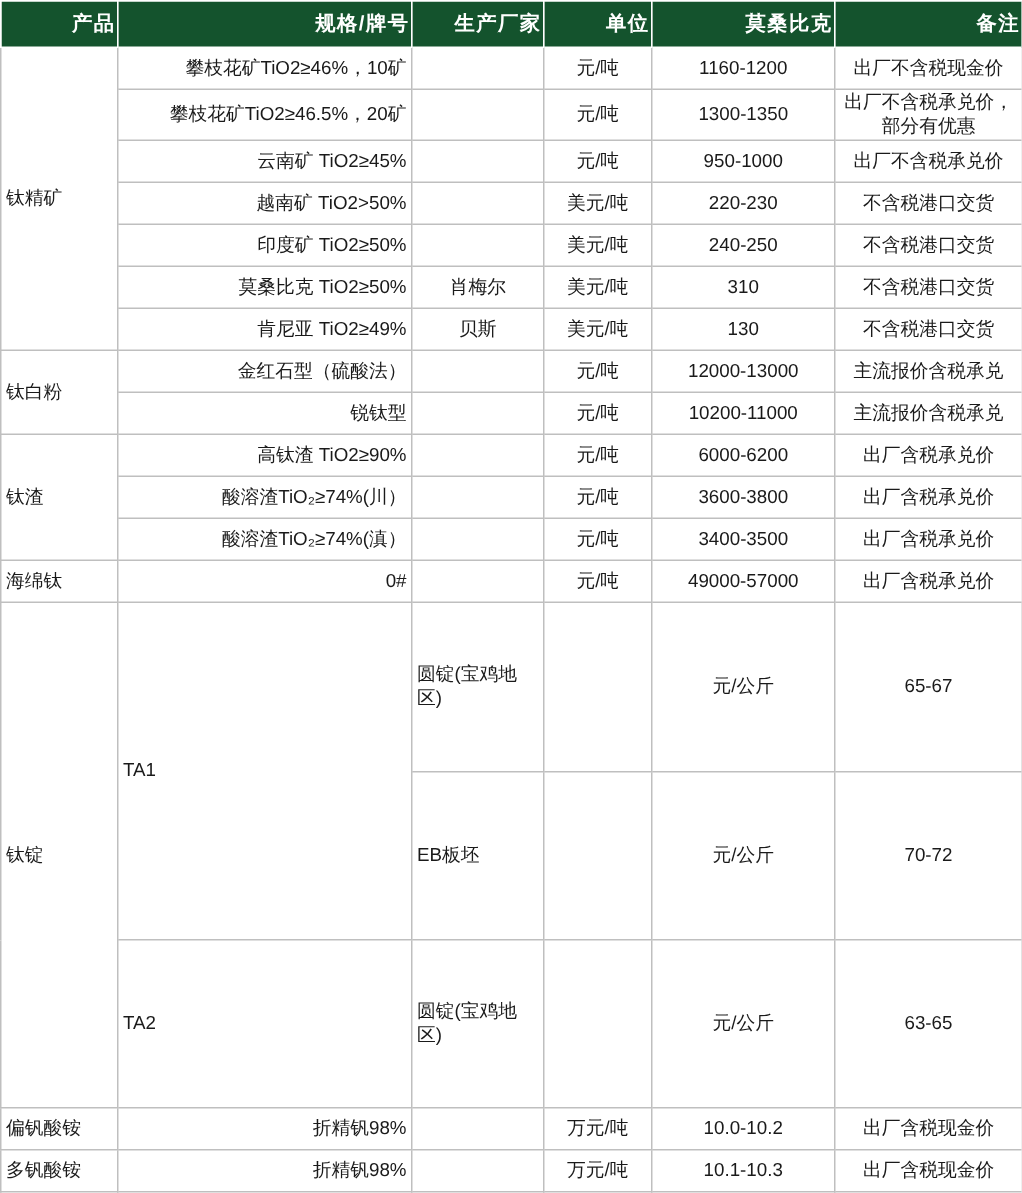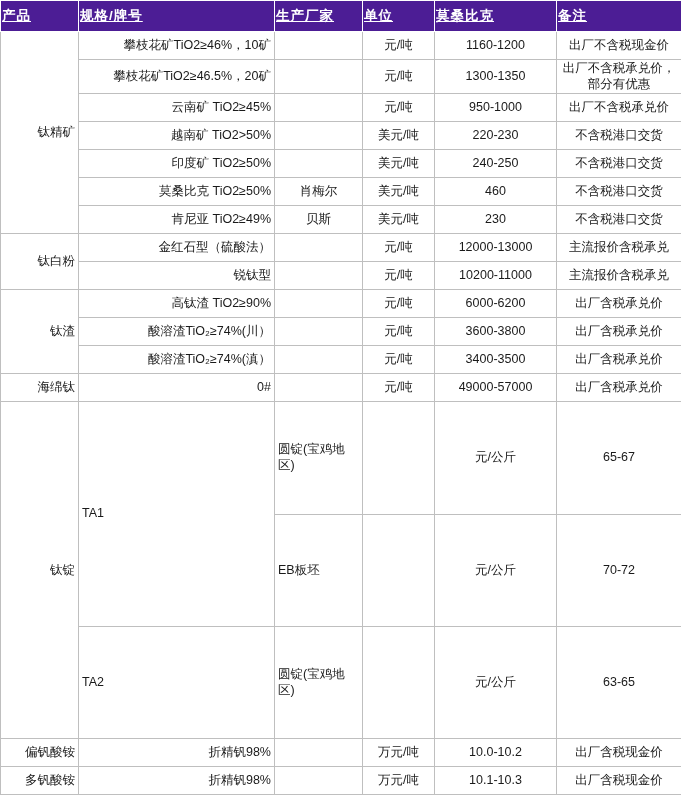--- a/index.html
+++ b/index.html
@@ -17,43 +17,42 @@
     table-layout: fixed;
   }
   table.price-table col.c-product { width: 78px; }
   table.price-table col.c-spec    { width: 196px; }
   table.price-table col.c-maker   { width: 88px; }
   table.price-table col.c-unit    { width: 72px; }
   table.price-table col.c-price   { width: 122px; }
   table.price-table col.c-remark  { width: 125px; }
 
   table.price-table th {
-    background: #4c1d95;
+    background: #14532d;
     color: #ffffff;
     font-size: 13.5px;
     font-weight: bold;
-    text-align: left;
+    text-align: right;
     height: 28px;
     border: 1px solid #ffffff;
     letter-spacing: 1px;
-    text-decoration: underline;
   }
   table.price-table td {
     border: 1px solid #bfbfbf;
     font-size: 12.5px;
     color: #1a1a1a;
     height: 25px;
     padding: 1px 3px;
     vertical-align: middle;
     line-height: 1.25;
   }
   td.ctr { text-align: center; }
   td.lft { text-align: right; padding-left: 5px; }
   td.cat {
-    text-align: right;
+    text-align: left;
     font-size: 13px;
   }
   td.sub {
     text-align: left;
     padding-left: 5px;
   }
   td.subcell {
     text-align: left;
     padding-left: 5px;
   }
@@ -114,28 +113,28 @@
         <td class="lft" colspan="1">印度矿 TiO2≥50%</td>
         <td class="ctr"></td>
         <td class="ctr">美元/吨</td>
         <td class="ctr">240-250</td>
         <td class="ctr">不含税港口交货</td>
       </tr>
       <tr>
         <td class="lft" colspan="1">莫桑比克 TiO2≥50%</td>
         <td class="ctr">肖梅尔</td>
         <td class="ctr">美元/吨</td>
-        <td class="ctr">460</td>
+        <td class="ctr">310</td>
         <td class="ctr">不含税港口交货</td>
       </tr>
       <tr>
         <td class="lft" colspan="1">肯尼亚 TiO2≥49%</td>
         <td class="ctr">贝斯</td>
         <td class="ctr">美元/吨</td>
-        <td class="ctr">230</td>
+        <td class="ctr">130</td>
         <td class="ctr">不含税港口交货</td>
       </tr>
       <tr>
         <td class="cat" rowspan="2">钛白粉</td>
         <td class="lft" colspan="1">金红石型（硫酸法）</td>
         <td class="ctr"></td>
         <td class="ctr">元/吨</td>
         <td class="ctr">12000-13000</td>
         <td class="ctr">主流报价含税承兑</td>
       </tr>

